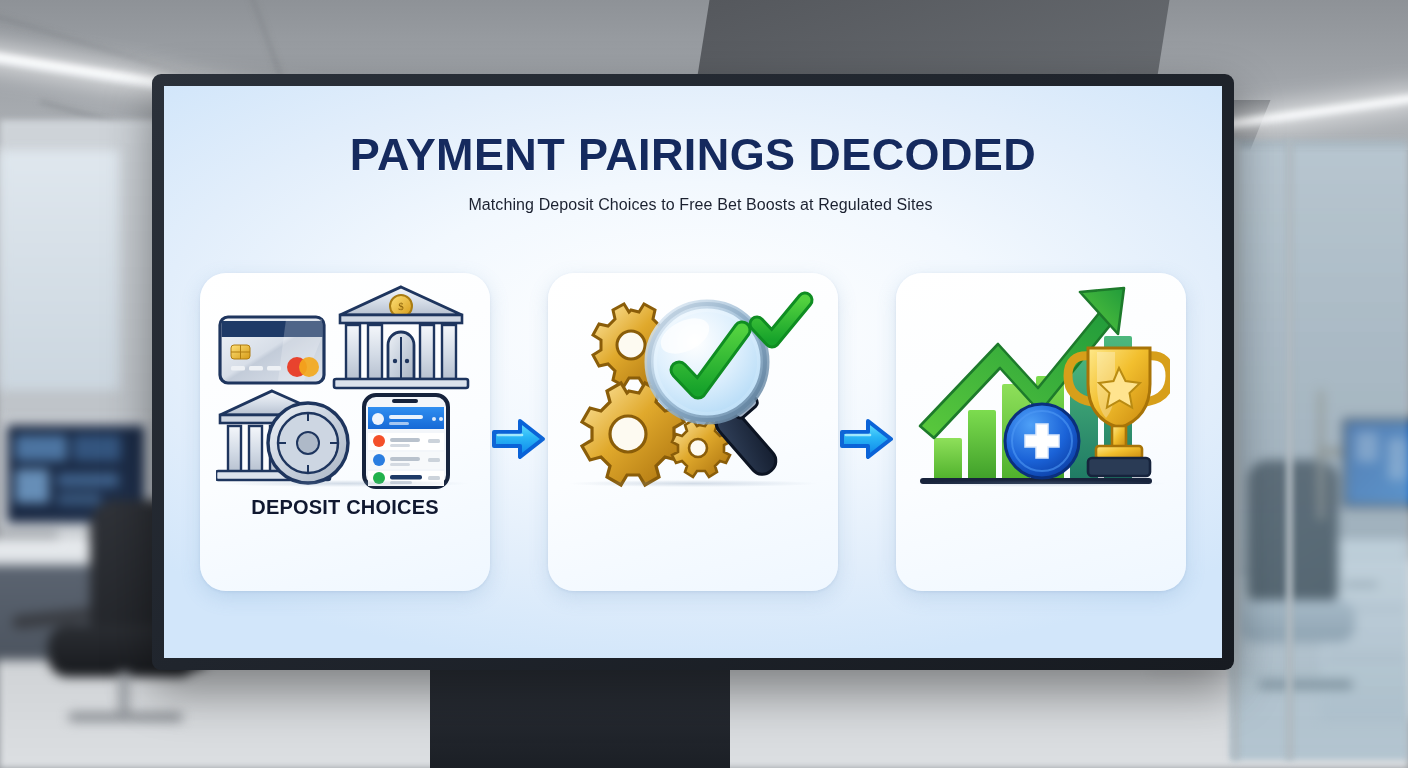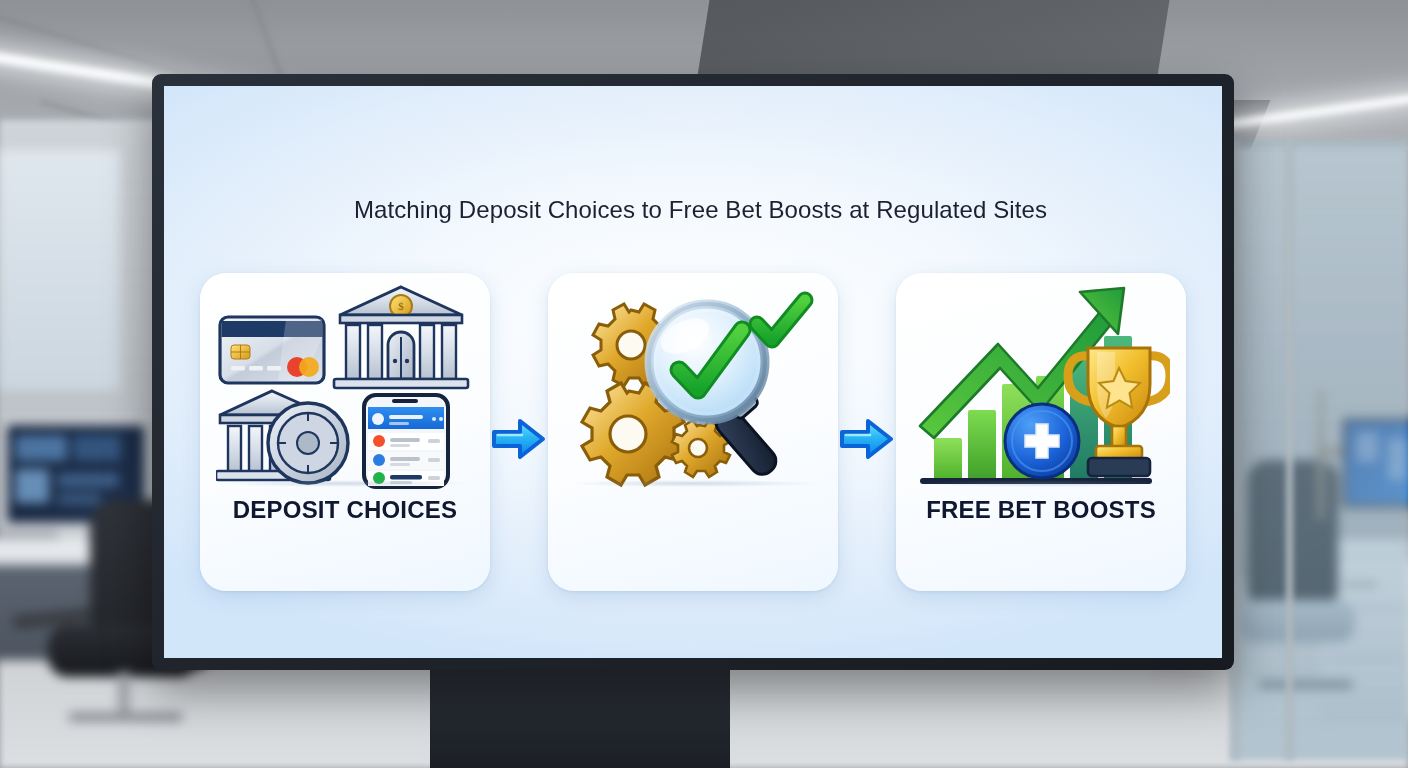--- a/index.html
+++ b/index.html
@@ -169,41 +169,41 @@
   .title {
     position:absolute; left:0; right:0; top:43px;
     text-align:center;
     font-size:45px; font-weight:bold; letter-spacing:.4px;
     color:#152a5e;
     text-shadow:0 1px 0 rgba(255,255,255,.6);
   }
   .subtitle {
     position:absolute; left:0; right:0; top:110px;
     text-align:center;
-    font-size:24px; font-weight:400; color:#1b2130; letter-spacing:.1px;padding-left:15px;
+    font-size:16px; font-weight:400; color:#1b2130; letter-spacing:.1px;padding-left:15px;
   }
 
   .cards {
     position:absolute; left:36px; right:36px; top:187px; height:318px;
     display:flex; align-items:stretch; justify-content:space-between;
   }
   .card {
     position:relative; width:290px;
     background:linear-gradient(165deg,#ffffff 0%,#fbfdff 55%,#eff7ff 100%);
     border-radius:26px;
     box-shadow:0 6px 20px rgba(90,140,190,.20), 0 1px 3px rgba(70,110,160,.12);
     display:flex; flex-direction:column; align-items:center;
   }
   .card.mid { width:290px; }
   .card-art {
     position:relative; width:100%; height:222px;
     display:flex; align-items:center; justify-content:center;
   }
   .card-label {
-    font-size:24px; font-weight:bold; color:#101830;
+    font-size:20px; font-weight:bold; color:#101830;
     text-align:left; line-height:1.25; letter-spacing:.2px;
     padding:0 10px;
   }
   .card.mid .card-label { margin-top:-6px; }
 
   .arrow-wrap {
     display:flex; align-items:center; justify-content:center;
     width:58px; padding-top:14px;
   }
 
@@ -279,20 +279,21 @@
   <div class="glass-mullion blur-soft" style="left:1286px; top:140px; height:620px;"></div>
   <div class="glass-mullion blur-soft" style="left:1232px; top:140px; height:620px;"></div>
 </div>
 
 <div class="stand-neck"></div>
 <div id="display"></div>
 
 <div id="screen">
   <div class="slide">
 
+    <div class="title">PAYMENT PAIRINGS DECODED</div>
     <div class="subtitle">Matching Deposit Choices to Free Bet Boosts at Regulated Sites</div>
 
     <div class="cards">
 
       <div class="card">
         <div class="card-art">
           <svg width="258" height="210" viewBox="0 0 258 210">
             <defs>
               <linearGradient id="cardGrad" x1="0" y1="0" x2="1" y2="1">
                 <stop offset="0%" stop-color="#f2f5f9"></stop>
@@ -543,18 +544,17 @@
               <path d="M176 70 h62 v36 q0 34 -31 44 q-31 -10 -31 -44 Z" fill="url(#trophyG)" stroke="#a87408" stroke-width="3"></path>
               <path d="M185 74 h18 v32 q0 24 -9 34 q-9 -10 -9 -34 Z" fill="#ffffff" opacity=".28"></path>
               <path d="M207 90 l6.5 13 14.5 2 -10.5 10 2.6 14.5 -12.6 -7 -12.6 7 2.6 -14.5 -10.5 -10 14.5 -2 Z" fill="#ffe48f" stroke="#b98b12" stroke-width="2"></path>
               <rect x="200" y="148" width="14" height="22" fill="url(#trophyG)" stroke="#a87408" stroke-width="2.6"></rect>
               <rect x="184" y="168" width="46" height="13" rx="3" fill="url(#trophyG)" stroke="#a87408" stroke-width="2.6"></rect>
               <rect x="176" y="180" width="62" height="18" rx="4" fill="#2a3b55" stroke="#16233c" stroke-width="2.6"></rect>
             </g>
           </svg>
           <div class="art-shadow"></div>
         </div>
-        <div class="card-label">FREE BET BOOSTS</div>
       </div>
 
     </div>
   </div>
 </div>
 
 </body></html>

